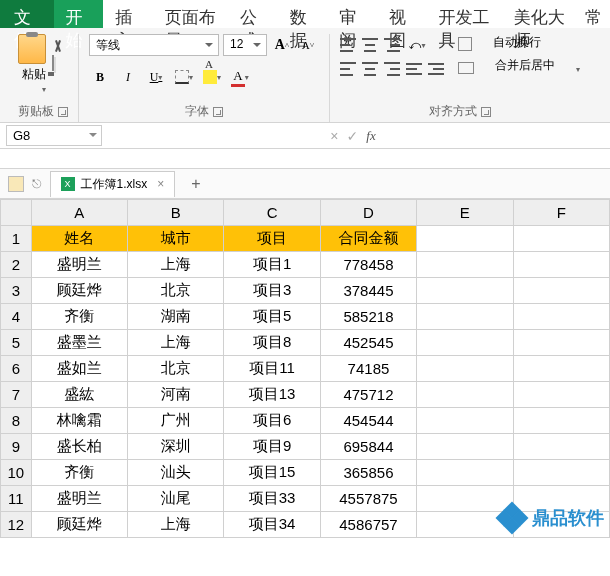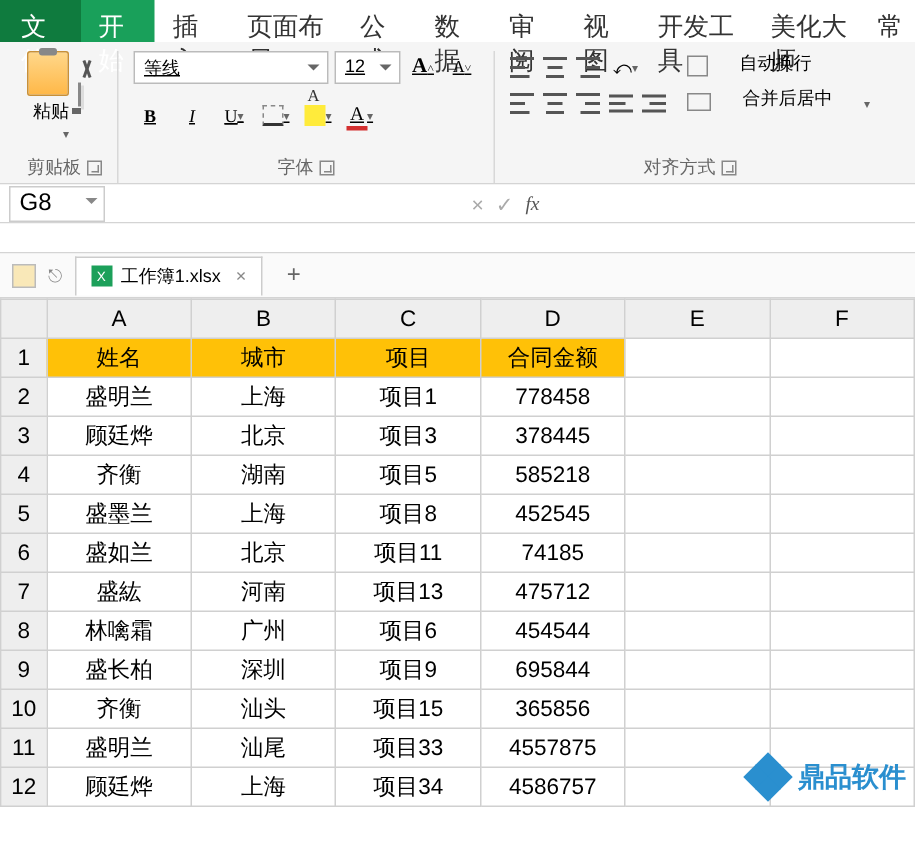--- a/index.html
+++ b/index.html
@@ -64,21 +64,21 @@
 .al-c span{margin:0 auto} .al-c span:nth-child(1){width:100%} .al-c span:nth-child(2){width:60%} .al-c span:nth-child(3){width:80%}
 .al-r span{margin-left:auto} .al-r span:nth-child(1){width:100%} .al-r span:nth-child(2){width:60%} .al-r span:nth-child(3){width:80%}
 .indent-ic { width: 16px; height: 14px; display: flex; flex-direction: column; justify-content: space-around; }
 .indent-ic span { height: 2px; background: #555; }
 .wrap-label, .merge-label { font-size: 12px; display: flex; align-items: flex-end; gap: 21px; }
 .wrap-ic { width: 14px; height: 14px; border: 1px solid #888; position: relative; }
 .merge-ic { width: 16px; height: 12px; border: 1px solid #888; display: flex; }
 
 
 .cellref { display: flex; align-items: center; height: 26px; border-bottom: 1px solid #d4d4d4; background: #fff; }
-.name-box { width: 64px; border: 1px solid #ccc; margin: 2px 6px; padding: 2px 6px; font-size: 16px; position: relative; }
+.name-box { width: 96px; border: 1px solid #ccc; margin: 2px 6px; padding: 2px 6px; font-size: 13px; position: relative; }
 .name-box::after { content: ''; position: absolute; right: 4px; top: 7px; border: 4px solid transparent; border-top-color: #888; }
 .fx-btns { display: flex; gap: 8px; padding: 0 8px; color: #888; }
 .fx-x, .fx-chk { font-size: 14px; color: #aaa; }
 .fx-label { font-style: italic; font-family: serif; font-size: 13px; color: #555; }
 .formula-input { flex: 1; padding: 2px 6px; }
 .midgap { flex:1; }
 
 
 .doc-tabs { display: flex; align-items: center; height: 30px; border-bottom: 1px solid #d4d4d4; padding: 0 8px; gap: 8px; background: #fafafa; }
 .doc-ic { width: 16px; height: 16px; border: 1px solid #bbb; background: #f9e8b8; }
@@ -139,21 +139,21 @@
         <span class="mini-icon"><span class="brush"></span></span>
       </div>
     </div>
     <div class="rgroup-label">
         <span>剪贴板</span>
         <span class="expand-icon"></span>
       </div>
   </div>
 
   <div class="rgroup">
-    <div class="rgroup-content" style="flex-direction:column;text-decoration:underline;">
+    <div class="rgroup-content" style="flex-direction:column;">
       <div class="font-top">
         <div class="font-sel name">等线</div>
         <div class="font-sel size">12</div>
         <span class="fmt-btn">
             <span class="aa-big">A</span>
             <span class="aa-sup">˄</span>
           </span>
         <span class="fmt-btn">
             <span class="aa-small">A</span>
             <span class="aa-sup">˅</span>

